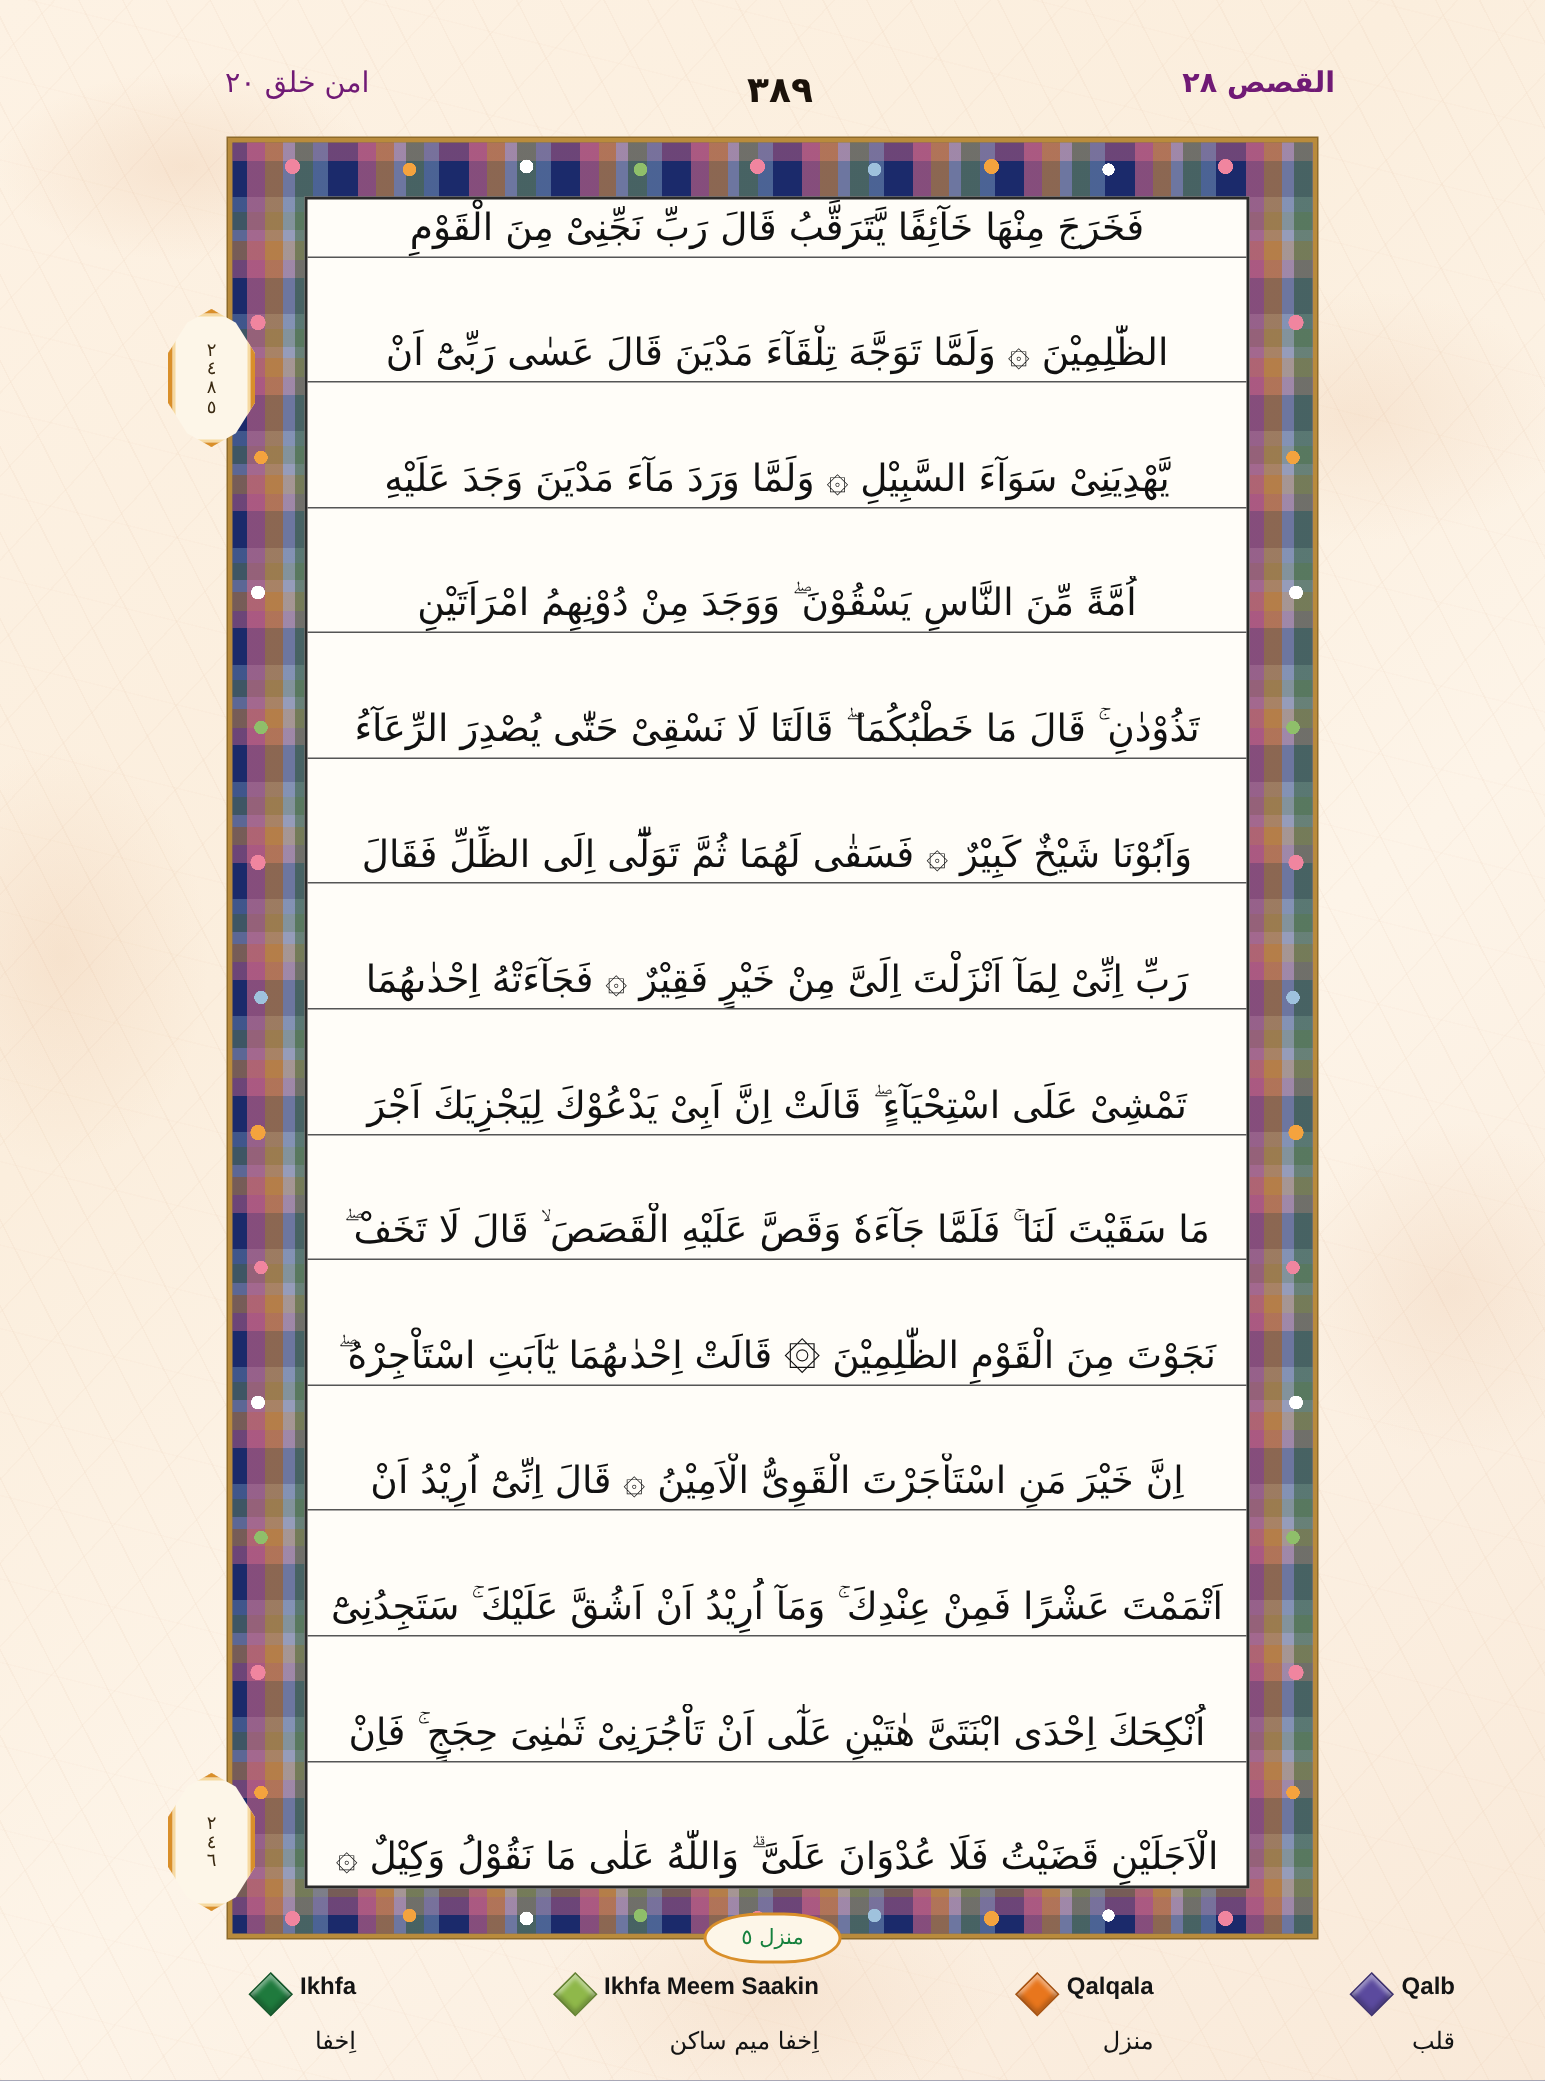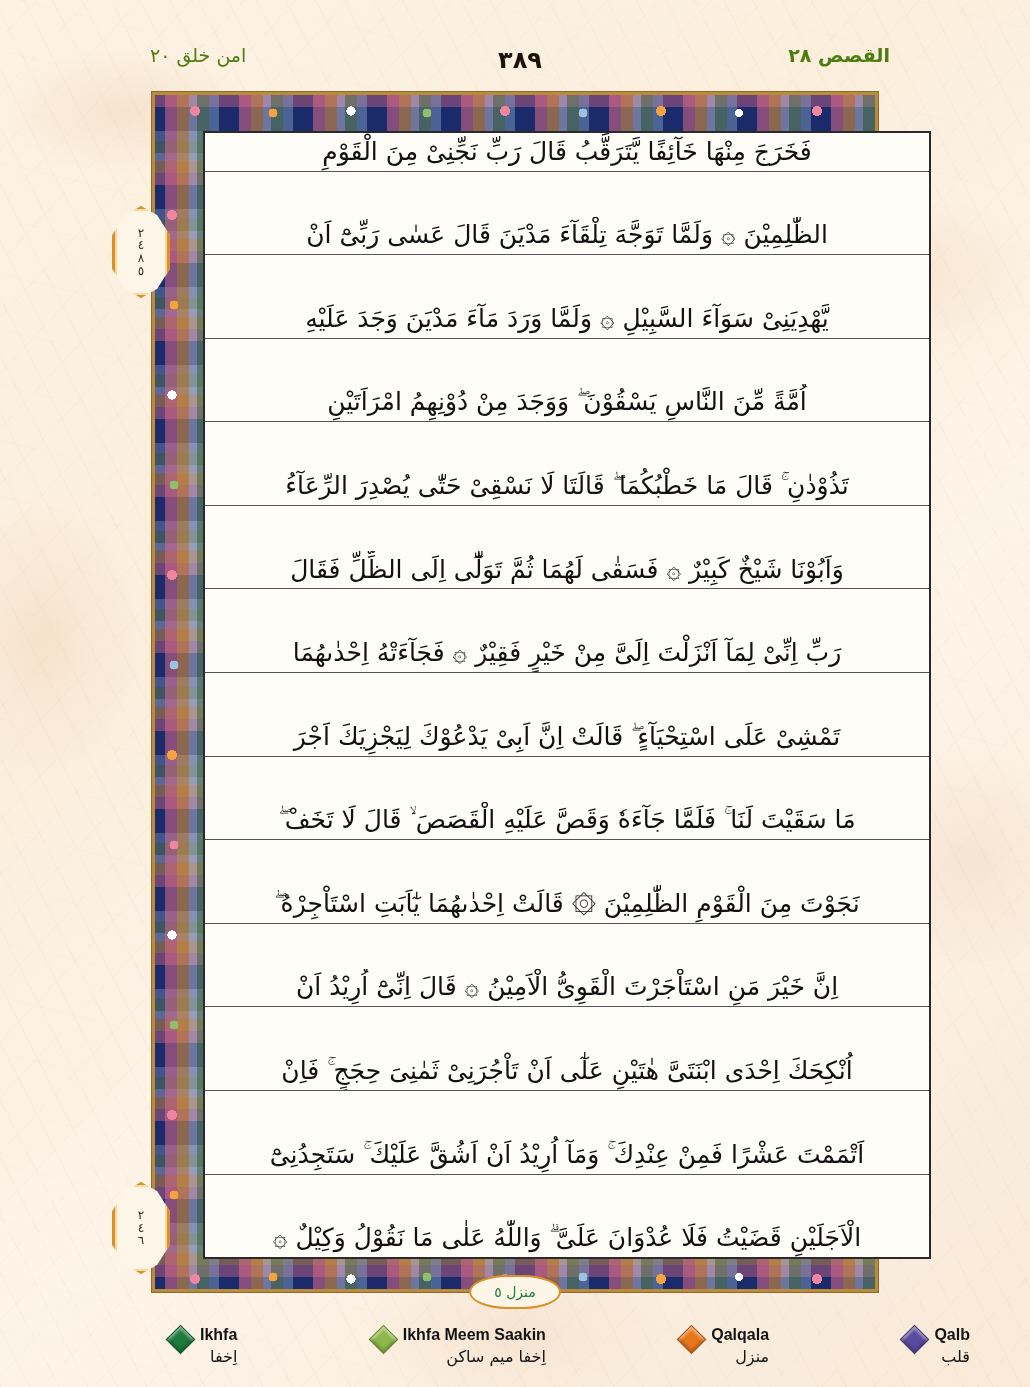--- a/index.html
+++ b/index.html
@@ -27,21 +27,21 @@
   #paper::after{
     content:"";position:absolute;inset:0;opacity:.5;
     background-image:
       repeating-linear-gradient(63deg, rgba(205,140,95,.10) 0 1px, transparent 1px 26px),
       repeating-linear-gradient(-47deg, rgba(205,140,95,.07) 0 1px, transparent 1px 38px),
       repeating-linear-gradient(14deg, rgba(205,140,95,.05) 0 1px, transparent 1px 54px);
   }
 
   
   #header{position:absolute;top:44px;left:150px;right:140px;height:34px;}
-  .hdr{position:absolute;top:0;font-size:19px;color:#4d7c0f;white-space:nowrap;
+  .hdr{position:absolute;top:0;font-size:19px;color:#701a75;white-space:nowrap;
        font-family:"DejaVu Sans","Liberation Sans",sans-serif;direction:rtl;}
   #surah-name{right:0;font-weight:bold;}
   #juz-name{left:0;}
   #page-number{position:absolute;left:50%;transform:translateX(-50%);top:2px;
        font-size:24px;font-weight:bold;color:#1b120a;
        font-family:"DejaVu Sans","Liberation Sans",sans-serif;}
 
   
   #frame{
     position:absolute;left:152px;top:92px;width:726px;height:1200px;
@@ -120,21 +120,21 @@
       radial-gradient(circle 8px at 707px 750px, #f0859f 55%, transparent 57%),
       radial-gradient(circle 9px at 709px 840px, #ffffff 50%, transparent 52%),
       radial-gradient(circle 8px at 707px 930px, #8fbf6a 55%, transparent 57%),
       radial-gradient(circle 9px at 709px 1020px, #f0859f 55%, transparent 57%),
       radial-gradient(circle 8px at 707px 1100px, #f4a33e 55%, transparent 57%);
     pointer-events:none;
   }
 
   
   #text-panel{
-    position:absolute;left:48px;top:36px;width:728px;height:1128px;
+    position:absolute;left:48px;top:36px;width:630px;height:1128px;
     background:#fffdf8;
     border:2px solid #2a2a2a;
     box-sizing:border-box;
     z-index:5;
     display:flex;flex-direction:column;gap:45px;
   }
   .ayah-line{
     flex:1 1 0;
     border-bottom:1px solid #555;
     display:flex;align-items:center;justify-content:center;
@@ -180,34 +180,34 @@
     display:flex;align-items:center;justify-content:center;
   }
   #manzil span{
     font-family:"DejaVu Sans","Liberation Sans",sans-serif;
     font-size:14px;color:#15803d;direction:rtl;
   }
 
   
   #legend{
     position:absolute;left:170px;right:60px;top:1316px;height:60px;
-    display:flex;justify-content:space-between;align-items:center;
+    display:flex;justify-content:space-between;align-items:flex-start;
   }
   .legend-item{display:flex;align-items:flex-start;gap:9px;}
   .legend-diamond{
     width:19px;height:19px;transform:rotate(45deg);margin-top:3px;
     border:1px solid rgba(0,0,0,.30);
     box-shadow:inset -2px -2px 3px rgba(0,0,0,.22), inset 2px 2px 3px rgba(255,255,255,.45);
     flex:none;
   }
   .legend-labels{display:flex;flex-direction:column;line-height:1.15;}
   .legend-en{font-size:16px;font-weight:bold;color:#141414;
        font-family:"Liberation Sans",sans-serif;}
   .legend-ar{font-size:16px;color:#141414;direction:rtl;text-align:right;
-       font-family:"DejaVu Sans","Liberation Sans",sans-serif;margin-top:3px;}
+       font-family:"DejaVu Sans","Liberation Sans",sans-serif;margin-top:18px;}
 </style>
 </head>
 <body>
 
 <div id="paper"></div>
 
 <div id="header">
   <div class="hdr" id="surah-name">القصص ٢٨</div>
   <div id="page-number">٣٨٩</div>
   <div class="hdr" id="juz-name">امن خلق ٢٠</div>
@@ -243,24 +243,24 @@
     <div class="ayah-line">
         <span class="ayah-text">مَا سَقَيْتَ لَنَا ۚ فَلَمَّا جَآءَهٗ وَقَصَّ عَلَيْهِ الْقَصَصَ ۙ قَالَ لَا تَخَفْ ۖ</span>
       </div>
     <div class="ayah-line">
         <span class="ayah-text">نَجَوْتَ مِنَ الْقَوْمِ الظّٰلِمِيْنَ ۞ قَالَتْ اِحْدٰىهُمَا يٰٓاَبَتِ اسْتَاْجِرْهُ ۖ</span>
       </div>
     <div class="ayah-line">
         <span class="ayah-text">اِنَّ خَيْرَ مَنِ اسْتَاْجَرْتَ الْقَوِىُّ الْاَمِيْنُ ۞ قَالَ اِنِّىْٓ اُرِيْدُ اَنْ</span>
       </div>
     <div class="ayah-line">
+        <span class="ayah-text">اَتْمَمْتَ عَشْرًا فَمِنْ عِنْدِكَ ۚ وَمَآ اُرِيْدُ اَنْ اَشُقَّ عَلَيْكَ ۚ سَتَجِدُنِىْٓ</span>
+      </div>
+    <div class="ayah-line">
         <span class="ayah-text">اُنْكِحَكَ اِحْدَى ابْنَتَىَّ هٰتَيْنِ عَلٰٓى اَنْ تَاْجُرَنِىْ ثَمٰنِىَ حِجَجٍ ۚ فَاِنْ</span>
-      </div>
-    <div class="ayah-line">
-        <span class="ayah-text">اَتْمَمْتَ عَشْرًا فَمِنْ عِنْدِكَ ۚ وَمَآ اُرِيْدُ اَنْ اَشُقَّ عَلَيْكَ ۚ سَتَجِدُنِىْٓ</span>
       </div>
     <div class="ayah-line">
         <span class="ayah-text">الْاَجَلَيْنِ قَضَيْتُ فَلَا عُدْوَانَ عَلَىَّ ۗ وَاللّٰهُ عَلٰى مَا نَقُوْلُ وَكِيْلٌ ۞</span>
       </div>
   </div>
 </div>
 
 <div class="medallion" id="medallion-top">
   <span class="medallion-text">
       <span style="display:block">٢</span>

